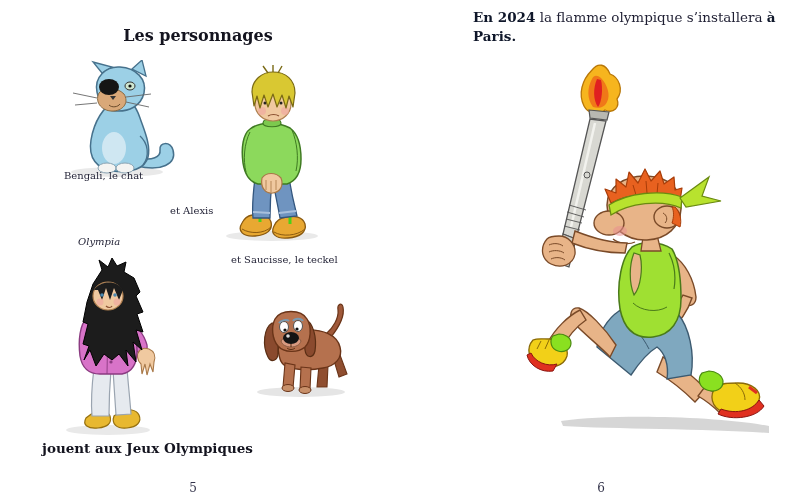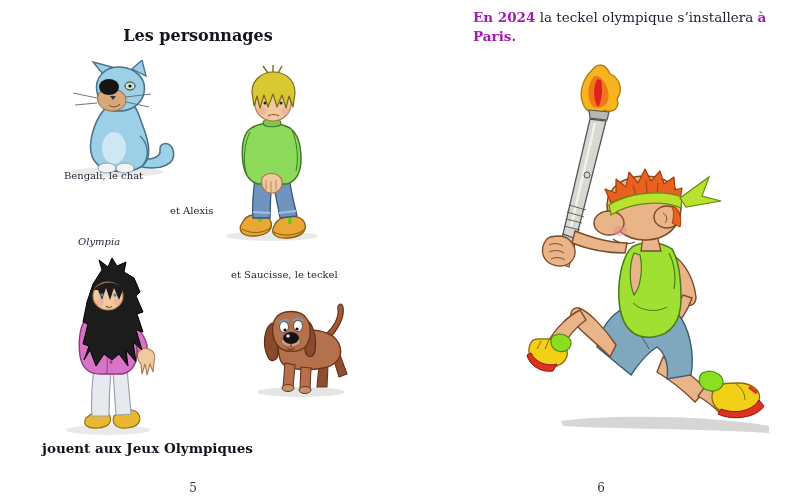--- a/index.html
+++ b/index.html
@@ -4,21 +4,21 @@
 <style>
   html,body{margin:0;padding:0;background:#ffffff;}
   #stage{position:relative;width:789px;height:503px;background:#ffffff;overflow:hidden;
          font-family:"DejaVu Serif","Liberation Serif",serif;color:#1c1c2e;}
   .abs{position:absolute;}
   .page-title{left:0;top:26px;width:396px;text-align:center;font-size:16px;font-weight:bold;color:#14141f;}
   .char-label{font-size:10px;color:#1f1f33;white-space:nowrap;}
   .footer-line{left:42px;top:440px;width:300px;font-size:13.5px;font-weight:bold;color:#14141f;}
   .page-num{width:16px;text-align:center;font-size:12px;color:#33334a;}
   .intro{left:473px;top:8px;width:312px;font-size:13.5px;line-height:19px;color:#1f1f33;}
-  .intro b{color:#a21caf;}
+  .intro b{color:#0f172a;}
   figure{margin:0;padding:0;}
   svg{display:block;}
 </style>
 </head>
 <body>
 
 <div id="stage">
 
   <div class="abs" style="left:0;top:0;width:455px;height:503px;padding-left:43px;">
 
@@ -104,21 +104,21 @@
         <ellipse cx="52" cy="40" rx="15" ry="14" fill="#f0c9a0" stroke="#b08050" stroke-width="1.2"></ellipse>
         <path d="M38,34 C44,24 62,24 67,34 L63,44 L58,32 L54,44 L50,32 L46,44 L42,34 Z" fill="#1c1c1c"></path>
         <circle cx="44" cy="46" r="3.5" fill="#f0a8a0" opacity="0.65"></circle>
         <circle cx="61" cy="46" r="3.5" fill="#f0a8a0" opacity="0.65"></circle>
         <circle cx="46" cy="39" r="1.8" fill="#4a88b0"></circle>
           <circle cx="59" cy="39" r="1.8" fill="#4a88b0"></circle>
         <path d="M50,50 C52,52 55,52 56,50" fill="none" stroke="#8a5030" stroke-width="1.2"></path>
       </svg>
     </figure>
 
-    <div class="abs char-label" style="left:231px;top:269px;">et Saucisse, le teckel</div>
+    <div class="abs char-label" style="left:231px;top:254px;">et Saucisse, le teckel</div>
 
     <figure class="abs" style="left:243px;top:297px;width:115px;height:105px;">
       <svg viewBox="0 0 115 105" width="115" height="105">
         <ellipse cx="58" cy="95" rx="44" ry="5" fill="#e5e5e5"></ellipse>
         <path d="M88,40 C96,30 102,20 100,10 C99,5 94,7 95,13 C96,21 90,31 83,37 Z" fill="#a0593a" stroke="#6a3418" stroke-width="1.2"></path>
         <path d="M76,68 L74,90 L84,90 L85,68 Z" fill="#8f4e30" stroke="#6a3418" stroke-width="1.1"></path>
         <path d="M90,60 L96,80 L104,77 L97,58 Z" fill="#8f4e30" stroke="#6a3418" stroke-width="1.1"></path>
         <path d="M36,58 C32,44 44,34 62,33 C80,32 94,38 97,50 C100,61 92,69 80,71 C66,74 48,73 41,68 C37,65 37,62 36,58 Z" fill="#b5714e" stroke="#6a3418" stroke-width="1.4"></path>
         <path d="M42,66 L40,90 L50,91 L52,68 Z" fill="#b5714e" stroke="#6a3418" stroke-width="1.1"></path>
         <path d="M58,70 L57,92 L67,92 L68,71 Z" fill="#b5714e" stroke="#6a3418" stroke-width="1.1"></path>
@@ -139,21 +139,21 @@
       </svg>
     </figure>
 
     <div class="abs footer-line">jouent aux Jeux Olympiques</div>
     <div class="abs page-num" style="left:185px;top:481px;">5</div>
   </div>
 
   <div class="abs" style="left:455px;top:0;width:334px;height:503px;">
 
     <p class="abs intro" style="margin:0;left:18px;top:8px;">
-      <b>En 2024</b><span> la teckel olympique s’installera </span><b>à Paris.</b><br>
+      <b>En 2024</b><span> la flamme olympique s’installera </span><b>à Paris.</b><br>
     </p>
 
     <figure class="abs" style="left:28px;top:57px;width:290px;height:400px;">
       <svg viewBox="0 0 290 400" width="290" height="400">
         <path d="M78,364 C130,357 230,359 286,369 L286,376 C230,372 130,372 80,369 Z" fill="#c4c4c4" opacity="0.7"></path>
 
         <path d="M109,13 C99,23 95,37 101,49 C105,57 116,59 122,53 C131,57 137,50 134,42 C141,33 136,20 127,17 C123,7 115,5 109,13 Z" fill="#f6b51e" stroke="#b87708" stroke-width="1.3"></path>
         <path d="M109,22 C104,31 104,42 110,50 C116,52 122,50 124,45 C128,38 124,27 118,21 C114,18 111,18 109,22 Z" fill="#f07818"></path>
         <path d="M114,22 C110,31 110,43 115,50 C119,45 120,31 118,23 Z" fill="#e02020"></path>
         <path d="M106,53 L126,55 L124,63 L107,61 Z" fill="#b8b8b2" stroke="#555555" stroke-width="1.2"></path>

